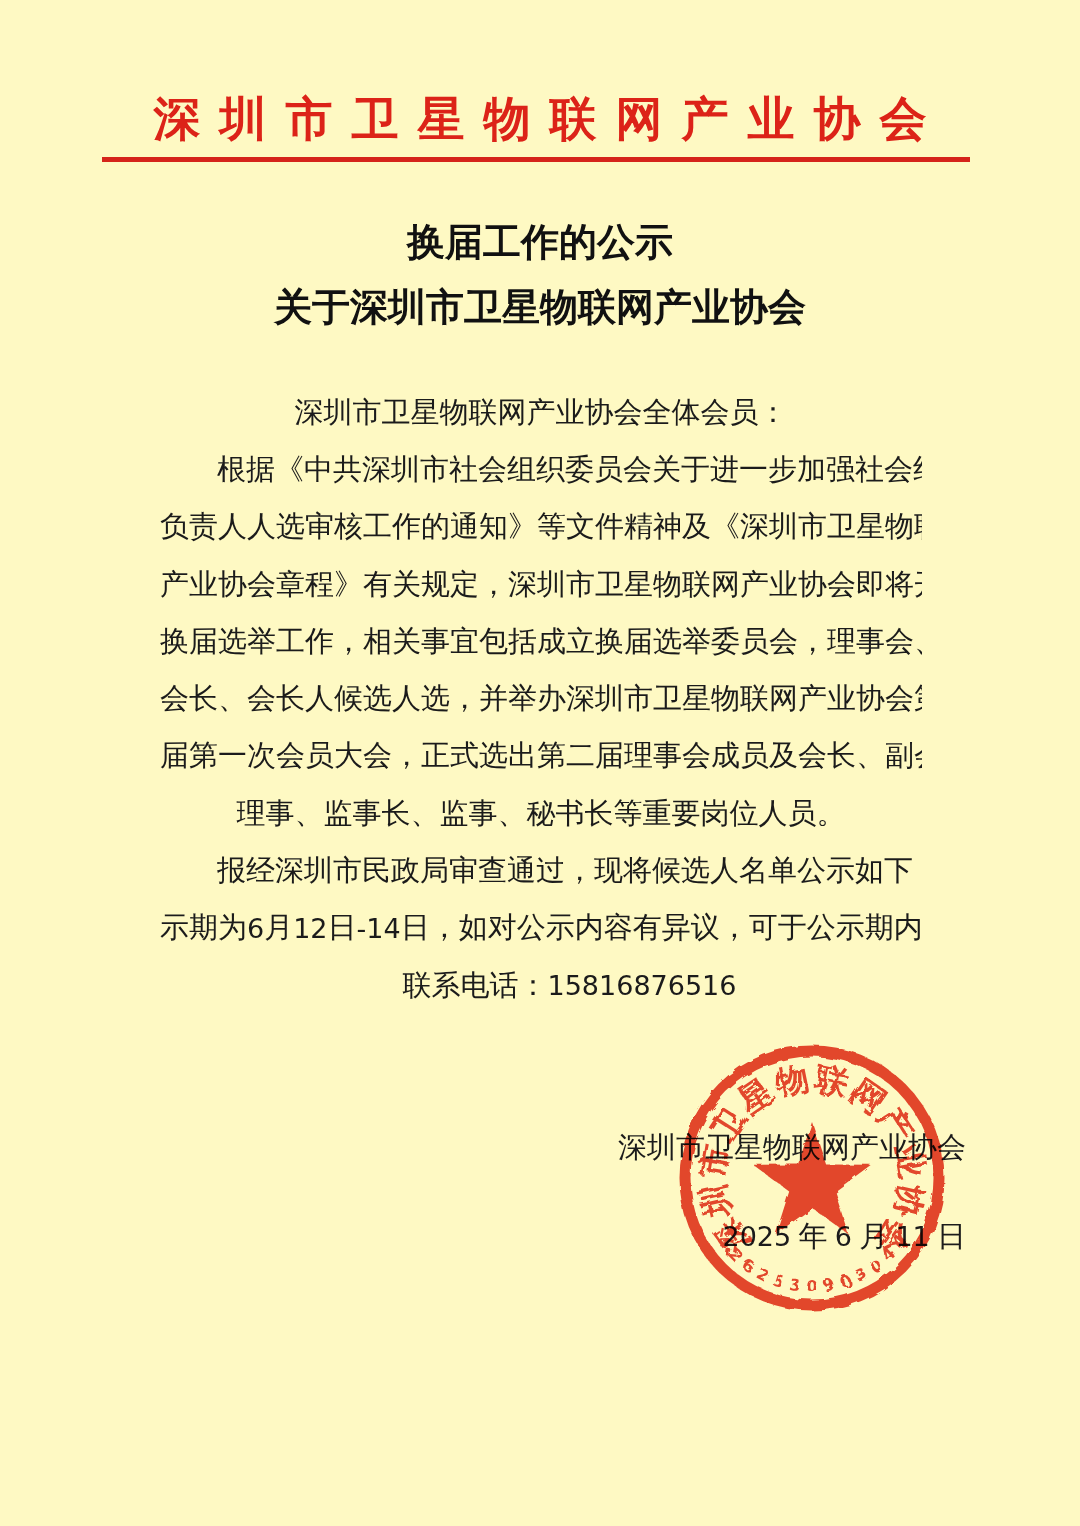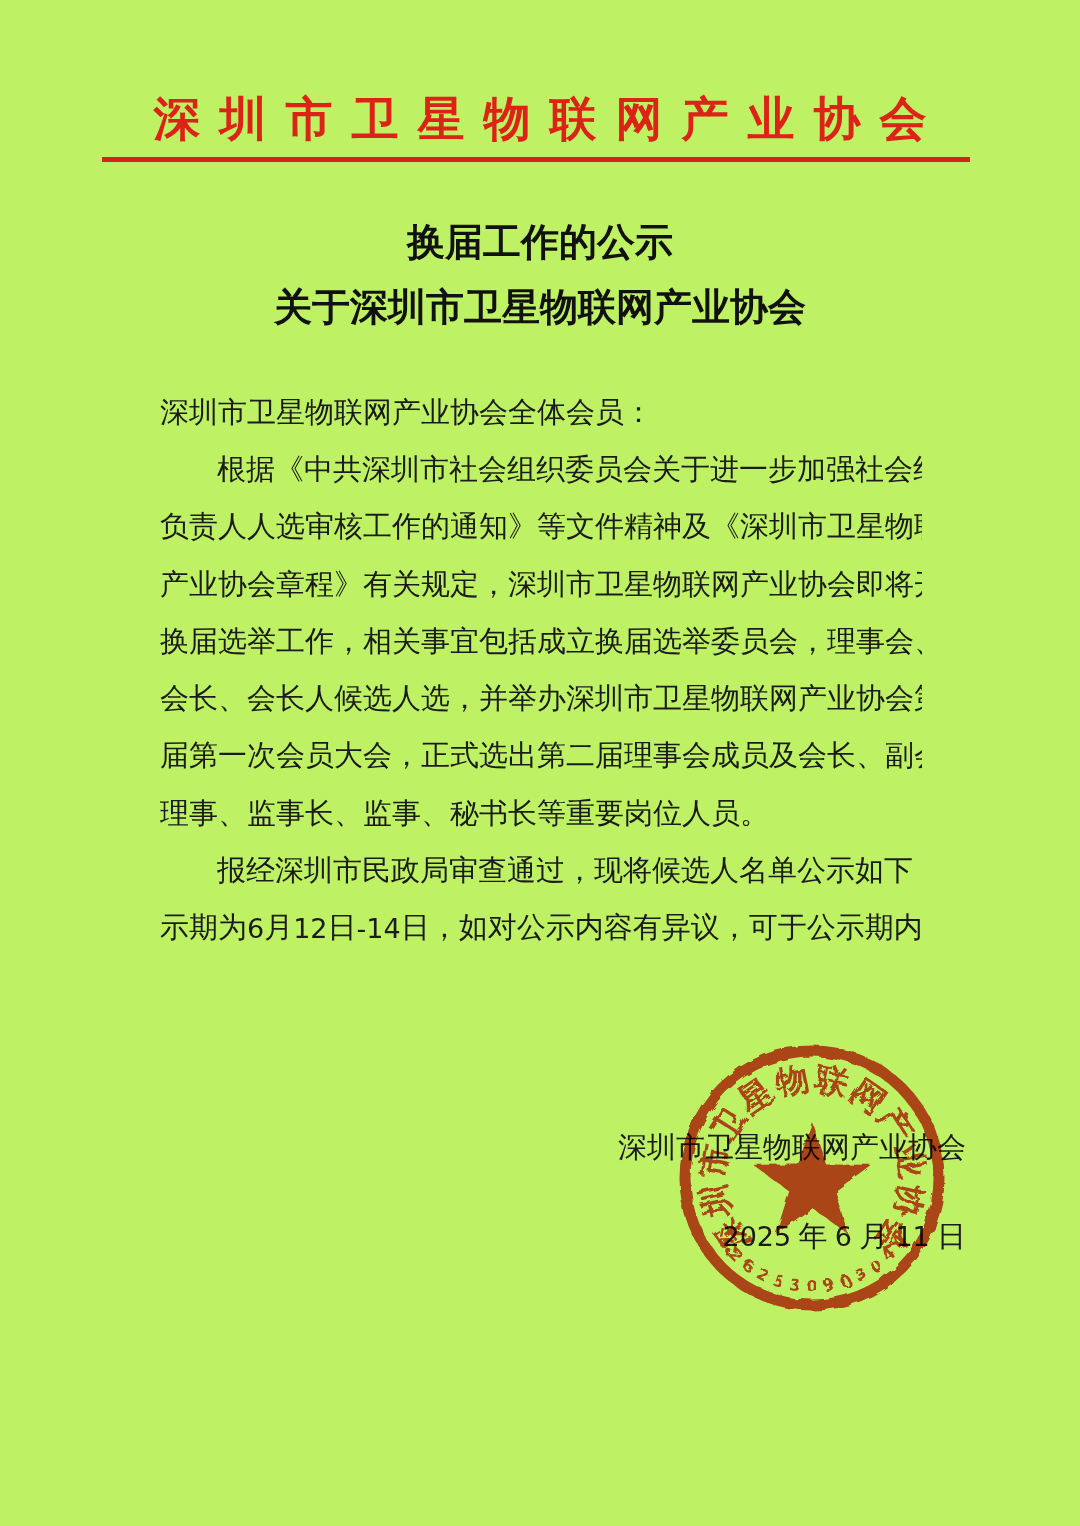--- a/index.html
+++ b/index.html
@@ -1,19 +1,19 @@
 <!DOCTYPE html>
 <html><head>
 <meta charset="utf-8">
 <style>
   html,body{margin:0;padding:0;background:#ffffff;}
   .page{
     position:relative;
     width:1080px;height:1526px;
-    background:#bef264;
+    background:#fef9c3;
     overflow:hidden;
     font-family:"Liberation Serif","DejaVu Serif",serif;
     color:#1b1b1b;
   }
   
   .letterhead{
     position:absolute;top:88px;left:0;width:1080px;
     text-align:center;
     font-size:47px;font-weight:bold;
     letter-spacing:19px;text-indent:19px;
@@ -34,21 +34,21 @@
   
   .body-text{
     position:absolute;top:384px;left:160px;width:762px;
     font-size:29px;color:#1b1b1b;
   }
   .line{
     height:57.3px;
     white-space:nowrap;
     overflow:hidden;
   }
-  .line.plain{line-height:57.3px;}
+  .line.plain{line-height:57.3px;text-align:center;}
   .line.flexjust{display:flex;align-items:center;justify-content:space-between;}
   .line.indent{padding-left:57px;}
   .num{font-family:"DejaVu Sans","Liberation Sans",sans-serif;font-size:27px;}
   
   .sig-line{
     position:absolute;right:114px;
     font-size:29px;color:#1b1b1b;white-space:nowrap;
   }
   .sig-org{top:1128px;}
   .sig-date{top:1217px;}
@@ -310,20 +310,21 @@
         <span>异</span>
         <span>议</span>
         <span>，</span>
         <span>可</span>
         <span>于</span>
         <span>公</span>
         <span>示</span>
         <span>期</span>
         <span>内</span>
       </div>
+      <div class="line plain indent">联系电话：<span class="num">15816876516</span></div>
     </div>
 
   <div class="sig-line sig-org">深圳市卫星物联网产业协会</div>
 
   <div class="sig-line sig-date"><span class="num">2025</span> 年 <span class="num">6</span> 月 <span class="num">11</span> 日</div>
 
   <svg class="seal" viewBox="-150 -150 300 300" xmlns="http://www.w3.org/2000/svg">
     <defs>
       <filter id="rough" x="-20%" y="-20%" width="140%" height="140%">
         <feTurbulence type="fractalNoise" baseFrequency="0.09" numOctaves="2" result="n"></feTurbulence>

